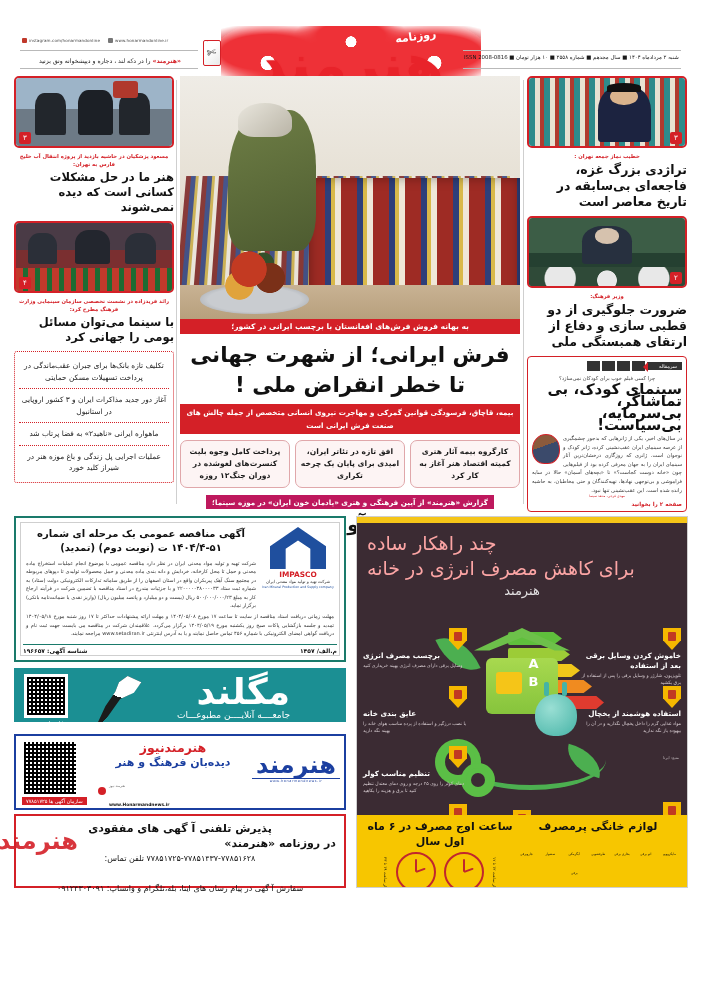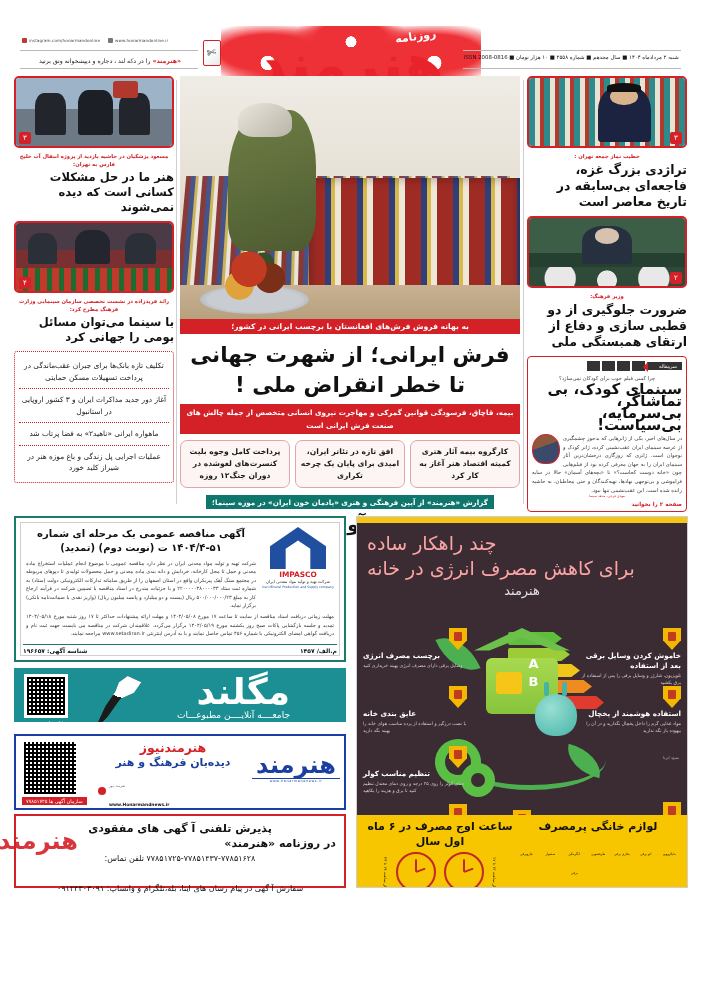--- a/index.html
+++ b/index.html
@@ -183,21 +183,21 @@
     text-align: center; line-height: 13px; padding: 2px 4px;
   }
   .three-box { display: flex; gap: 5px; margin-top: 6px; direction: rtl; }
   .rbox {
     flex: 1; border: 1px solid #e0a7aa; border-radius: 7px;
     background: #fdf4f4; padding: 5px 4px;
     font-size: 7.6px; font-weight: 700; color: #1b1b1b;
     text-align: center; line-height: 12px;
   }
   .report-band {
-    margin-top: 7px; background: #0f766e; color: #fff; display: inline-block;
+    margin-top: 7px; background: #be185d; color: #fff; display: inline-block;
     font-size: 7.2px; font-weight: 700; padding: 1.5px 6px; line-height: 11px;
   }
   .report-wrap { text-align: center; }
   .peace-head {
     font-size: 19px; font-weight: 700; color: #111; text-align: center;
     line-height: 26px; padding-top: 2px;
   }
 
   
   .col-right { position: absolute; left: 527px; top: 0; width: 160px; }

